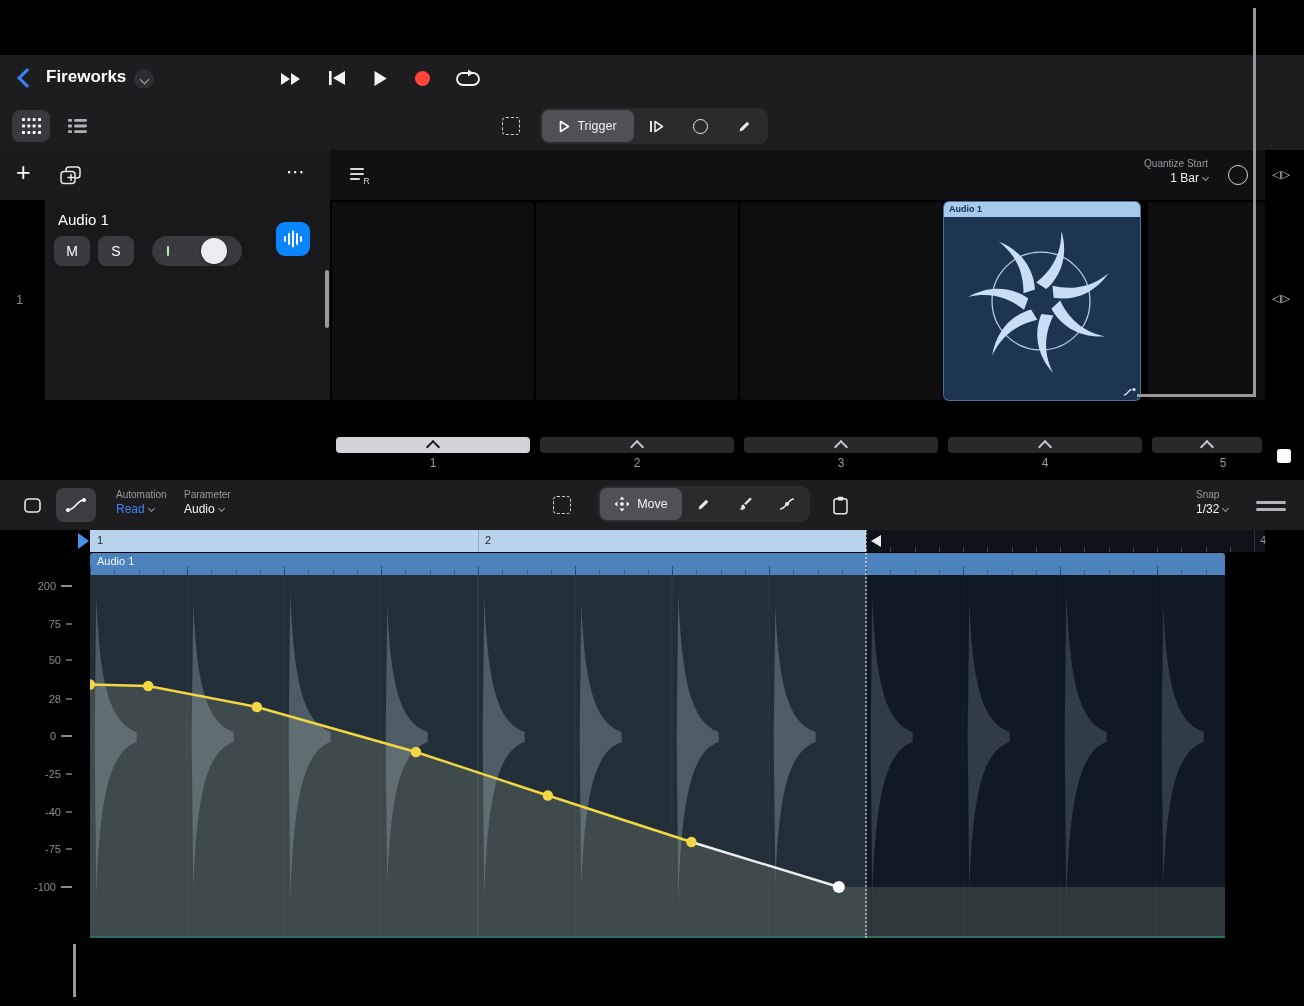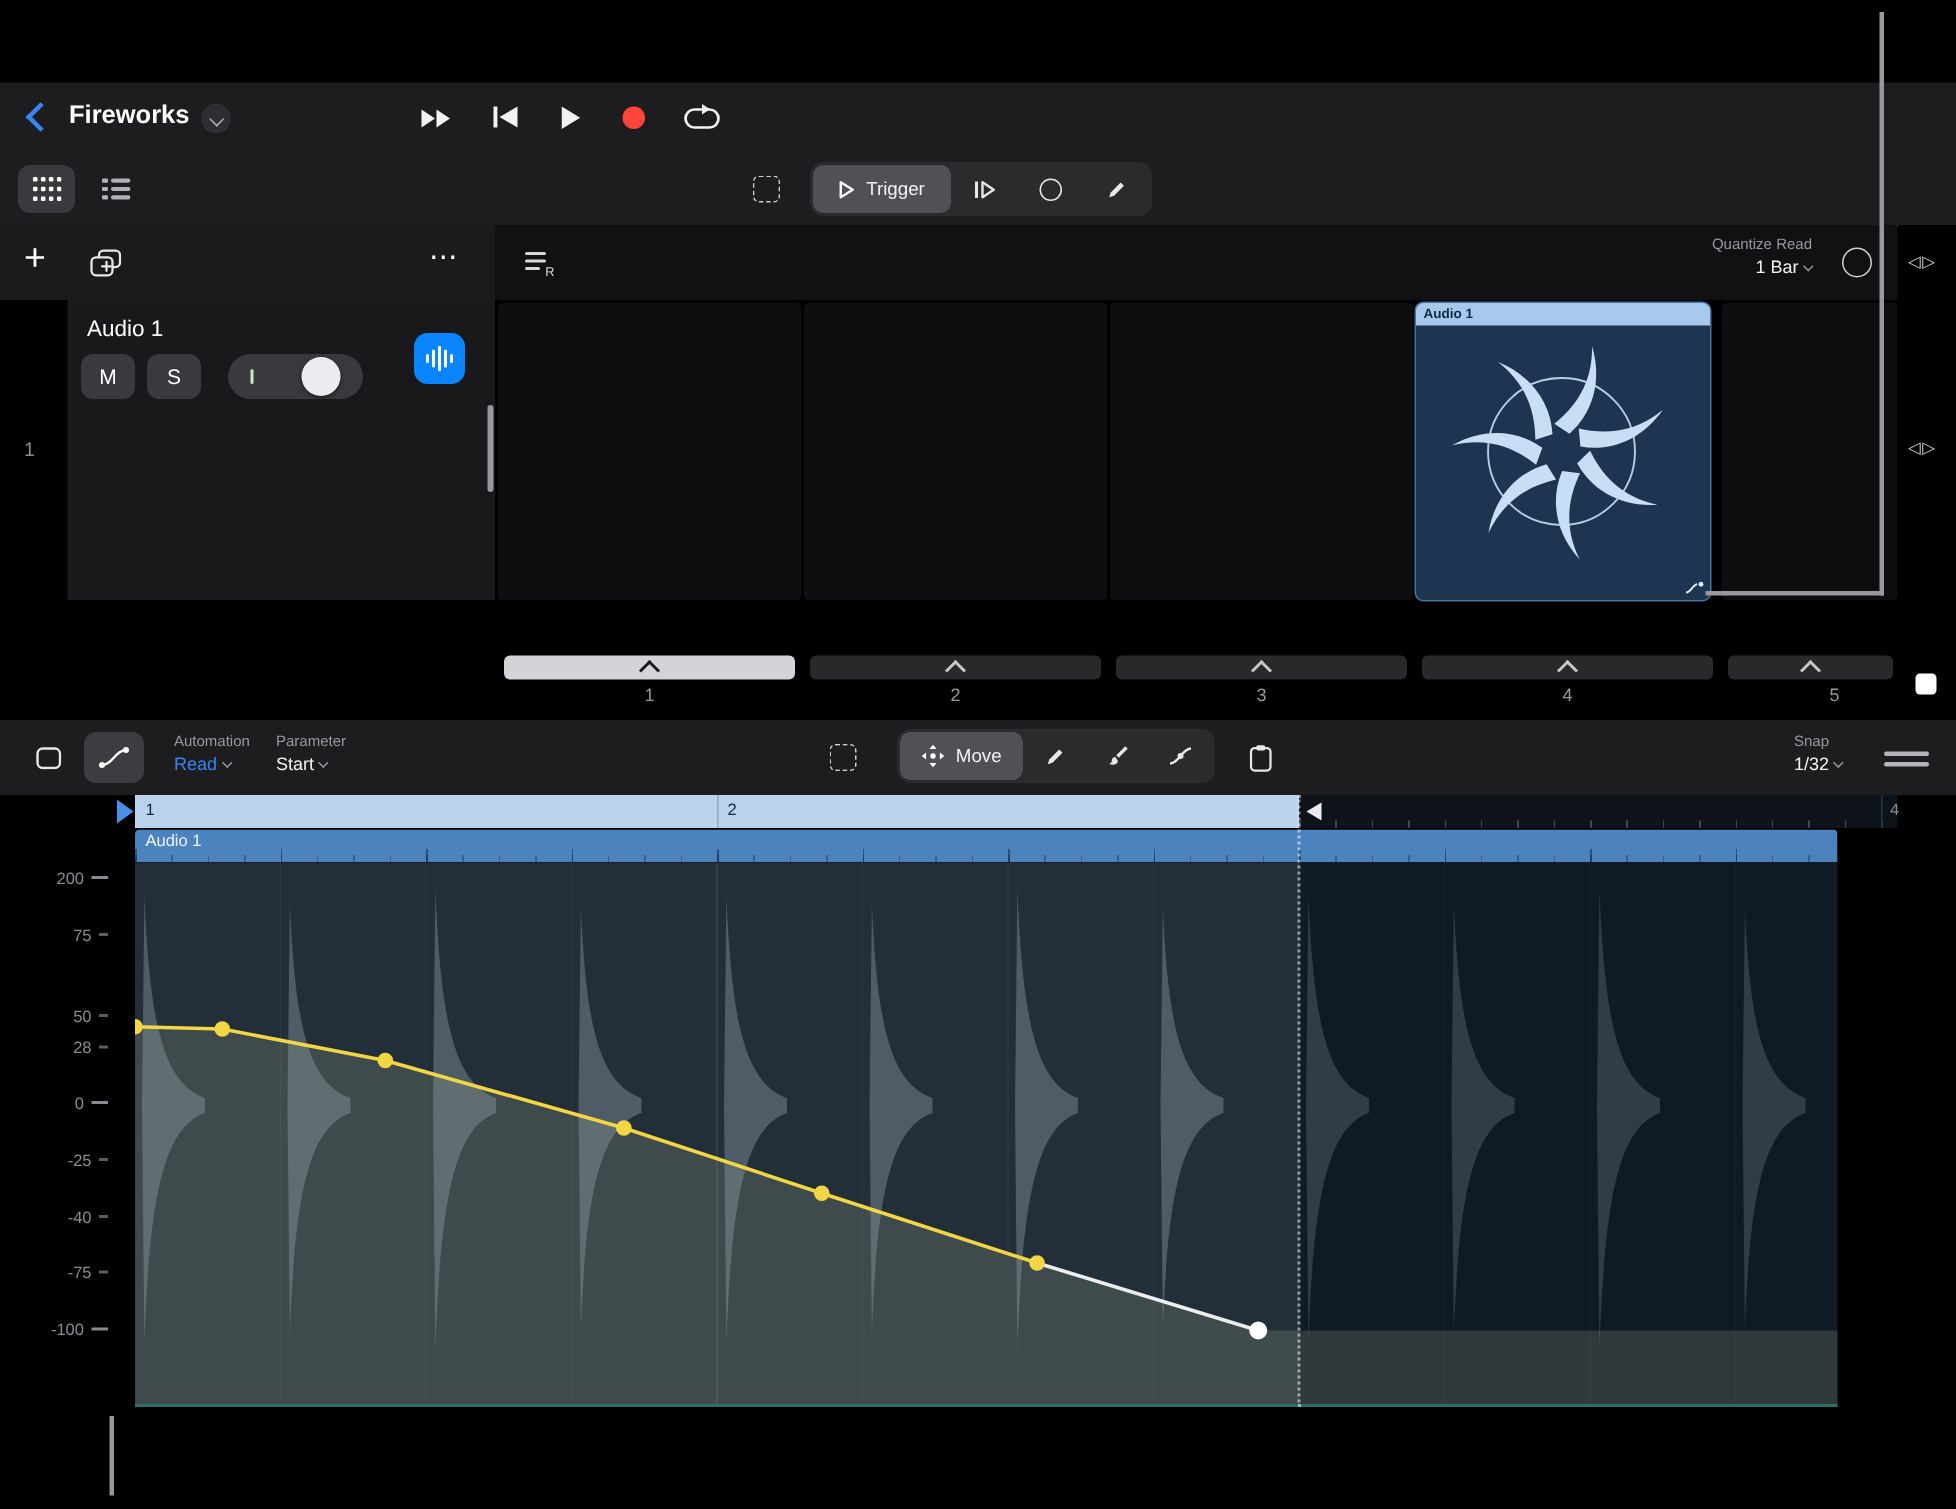--- a/index.html
+++ b/index.html
@@ -249,21 +249,21 @@
       <svg width="22" height="19" viewBox="0 0 22 19">
           <g stroke="#d8d8dc" stroke-width="2" stroke-linecap="round">
             <line x1="1" y1="3" x2="13" y2="3"></line>
             <line x1="1" y1="8" x2="13" y2="8"></line>
             <line x1="1" y1="13" x2="9" y2="13"></line>
           </g>
           <text x="13.5" y="18" font-size="8.5" fill="#d8d8dc" font-family="Liberation Sans, sans-serif">R</text>
         </svg>
     </button>
     <div class="abs" style="left:782px;top:8px;width:96px;text-align:right;">
-      <div class="lbl-sm">Quantize Read</div>
+      <div class="lbl-sm">Quantize Start</div>
       <div class="val-sm"><span>1 Bar</span><span class="chev-xs"></span></div>
     </div>
     <button class="abs" style="left:898px;top:15px;width:20px;height:20px;border:1.5px solid #d0d0d4;border-radius:50%;box-sizing:border-box;"></button>
   </div>
   <div class="abs" style="left:1265px;top:150px;width:39px;height:50px;background:#000;">
     <span class="abs row-expand" style="left:7px;top:18px;">◁▷</span>
   </div>
 
   <span class="abs" style="left:16px;top:292px;color:#8a8a90;font-size:13px;">1</span>
 
@@ -351,21 +351,21 @@
           <circle cx="18" cy="3" r="2" fill="#fff"></circle>
         </svg>
     </button>
 
     <div class="abs" style="left:116px;top:9px;">
       <div class="lbl-sm">Automation</div>
       <div class="val-sm read-val"><span>Read</span><span class="chev-xs"></span></div>
     </div>
     <div class="abs" style="left:184px;top:9px;">
       <div class="lbl-sm">Parameter</div>
-      <div class="val-sm"><span>Start</span><span class="chev-xs"></span></div>
+      <div class="val-sm"><span>Audio</span><span class="chev-xs"></span></div>
     </div>
 
     <button class="abs icon-btn" style="left:545px;top:9px;width:34px;height:32px;">
         <i class="marquee"></i>
       </button>
 
     <div class="seg-wrap" style="left:598px;top:6px;">
       <button class="seg on" style="width:82px;">
         <svg width="16" height="16" viewBox="0 0 16 16">
             <g fill="#fff">
@@ -411,21 +411,21 @@
     <div class="abs drag-handle" style="left:1256px;top:16px;">
         <i></i>
         <i></i>
       </div>
   </div>
 
   <div class="abs" style="left:0;top:530px;width:1304px;height:410px;background:#000;">
 
     <span class="abs ax maj" style="top:50px;">200</span>
     <span class="abs ax" style="top:88px;">75</span>
-    <span class="abs ax" style="top:142px;">50</span>
+    <span class="abs ax" style="top:124px;">50</span>
     <span class="abs ax" style="top:163px;">28</span>
     <span class="abs ax maj" style="top:200px;">0</span>
     <span class="abs ax" style="top:238px;">-25</span>
     <span class="abs ax" style="top:276px;">-40</span>
     <span class="abs ax" style="top:313px;">-75</span>
     <span class="abs ax maj" style="top:351px;">-100</span>
 
     <div class="abs ruler" style="left:90px;top:0;width:1175px;height:22px;">
       <div class="ruler-light" style="width:776px;"></div>
       <i class="abs" style="left:388px;top:0;width:1px;height:22px;background:#8fa9c4;"></i>

